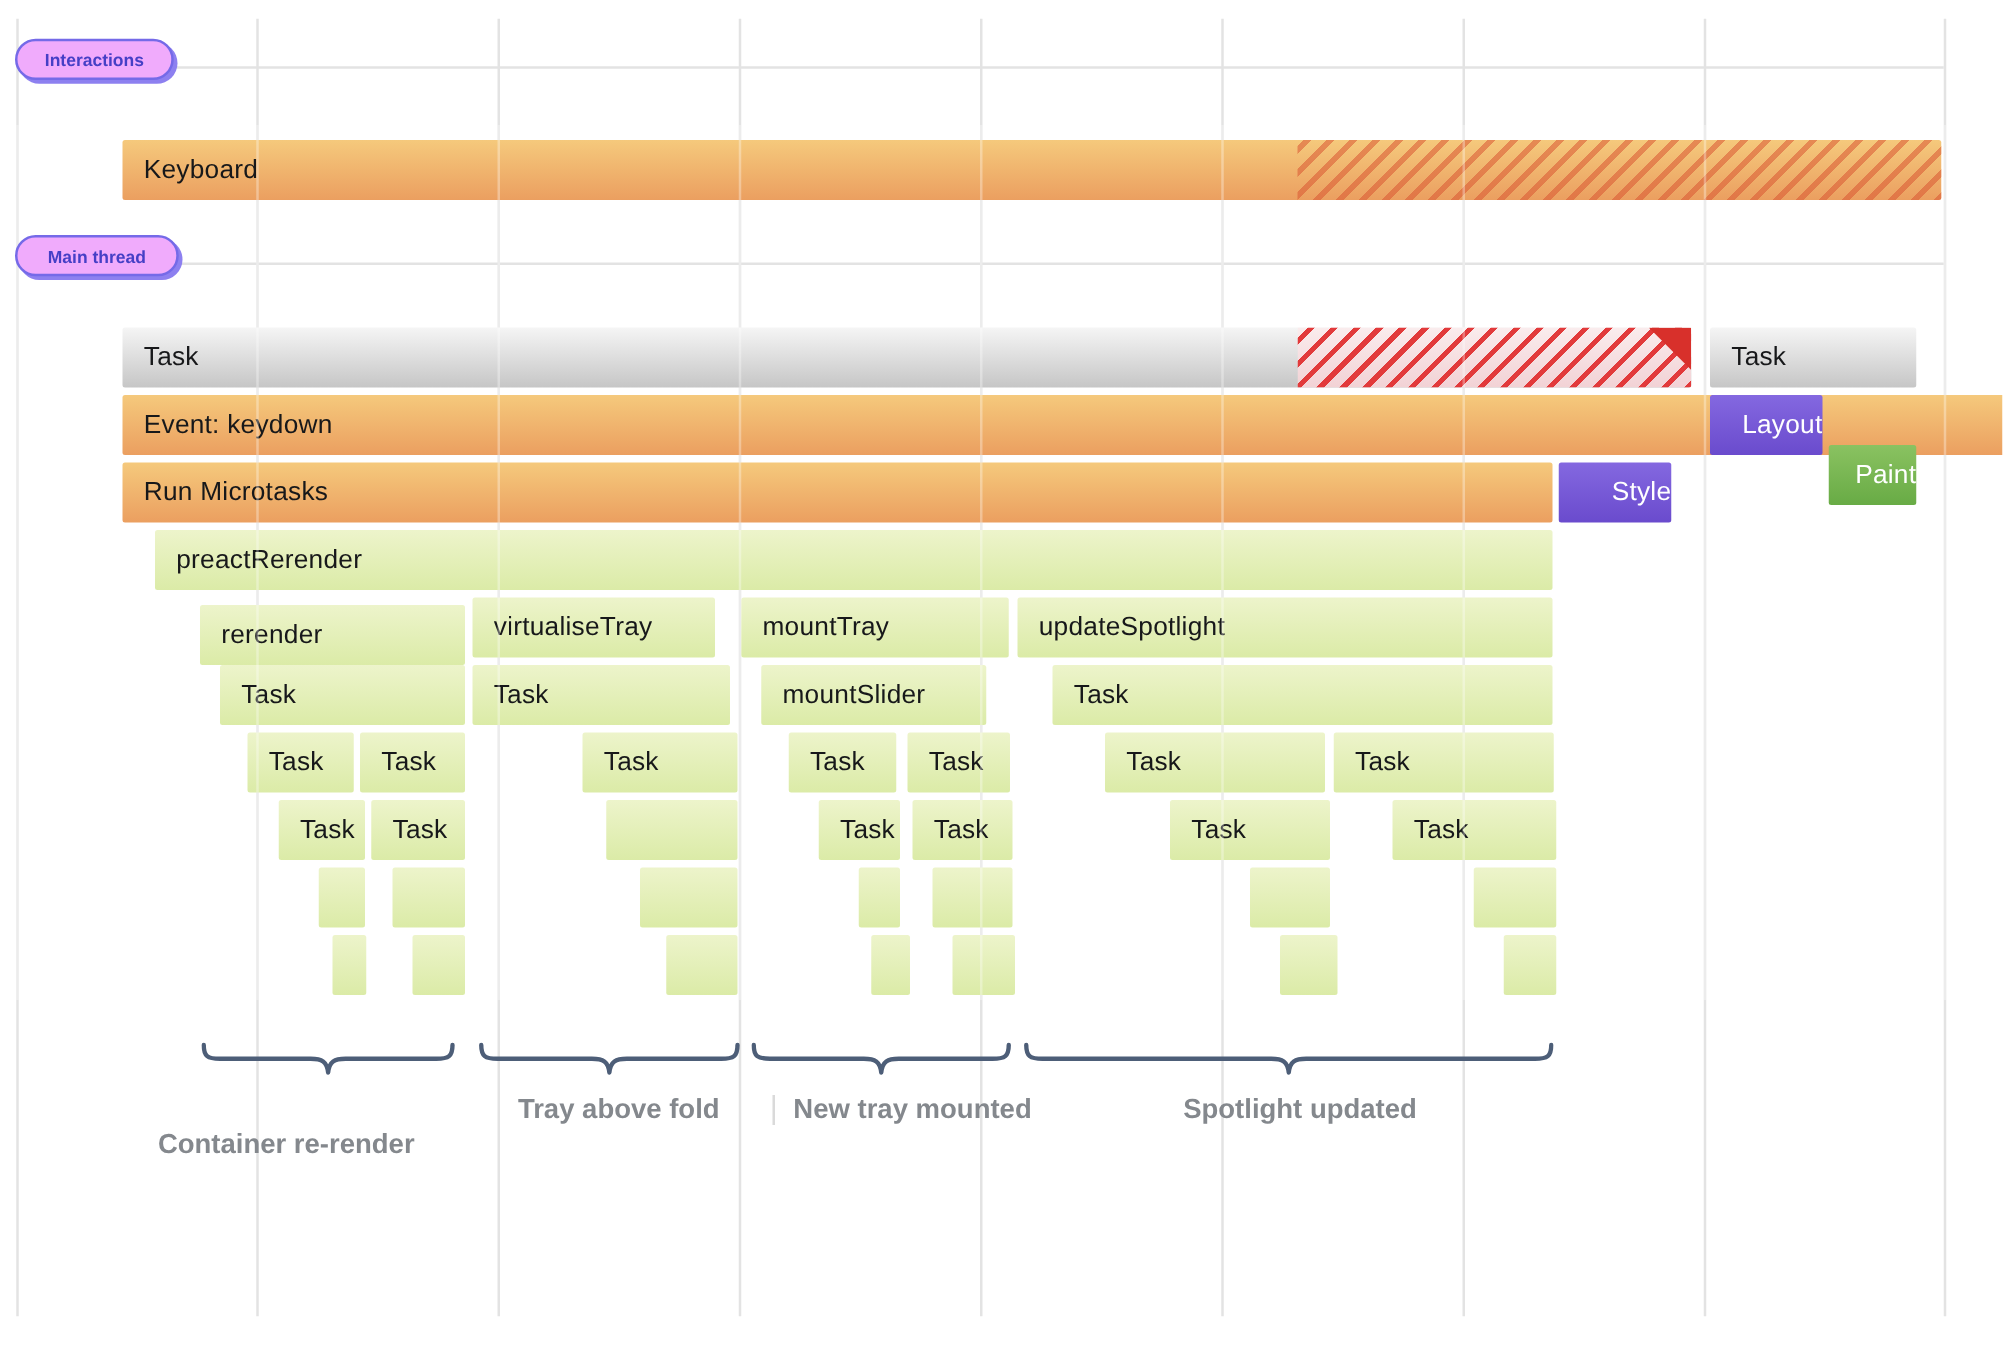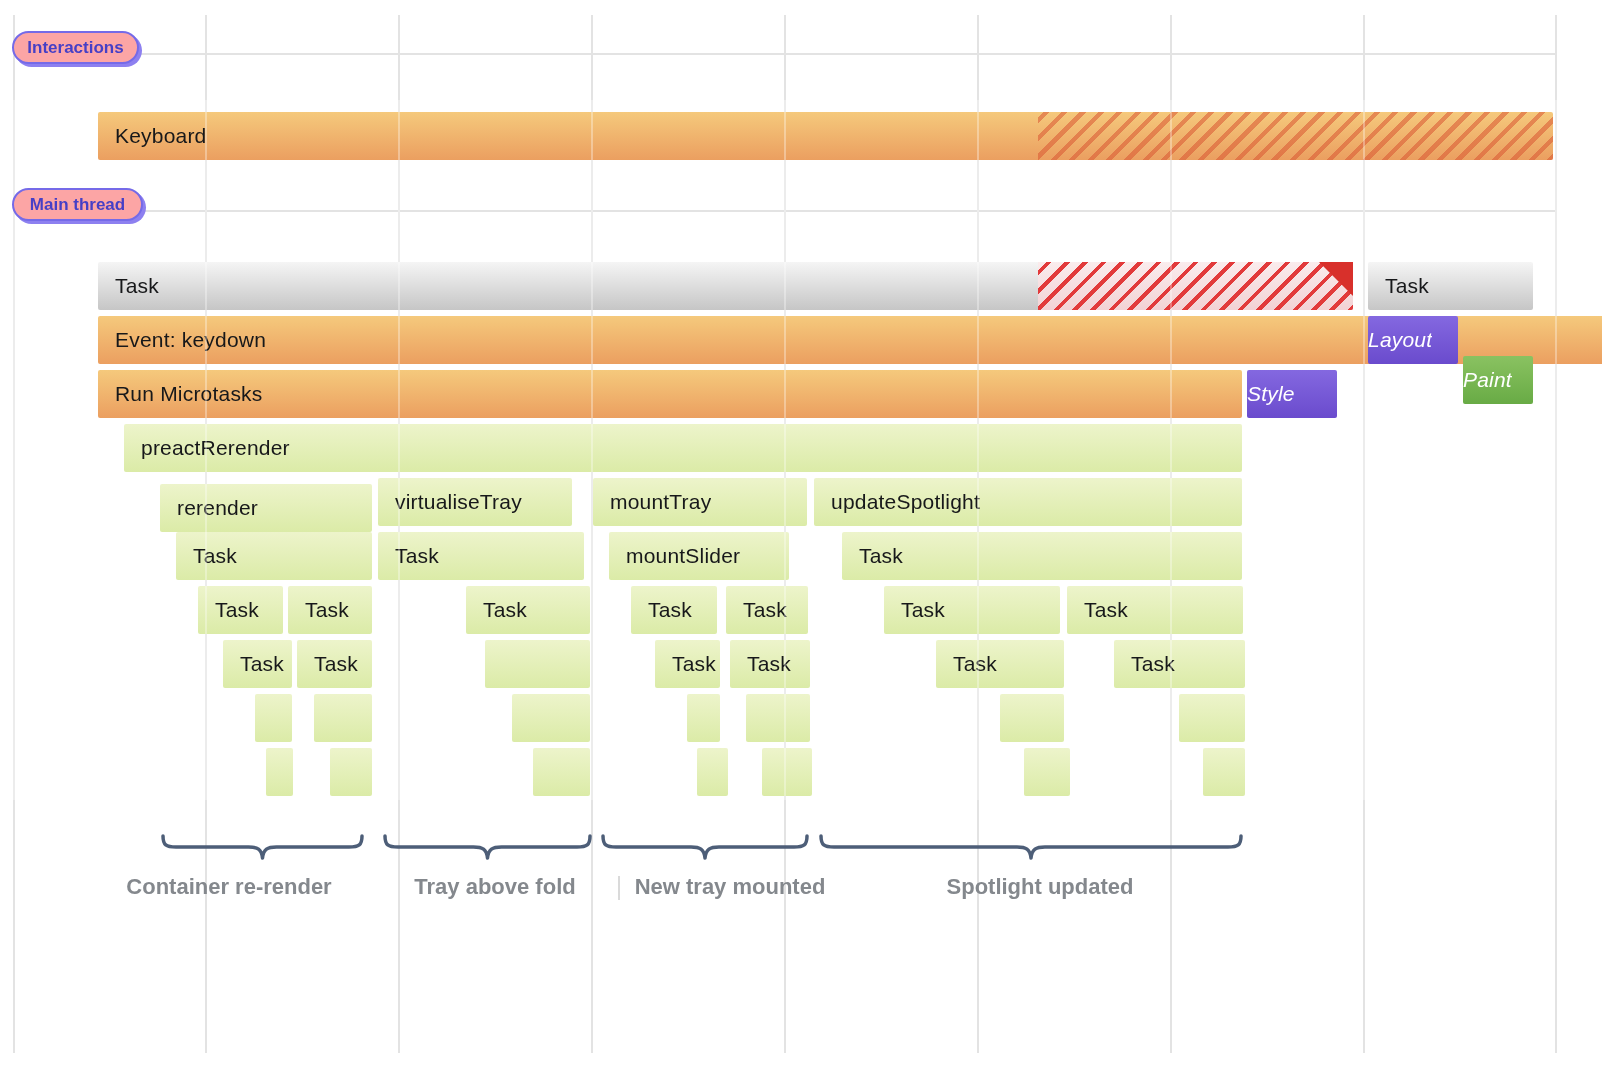--- a/index.html
+++ b/index.html
@@ -6,30 +6,30 @@
   .stage{position:relative;width:1602px;height:1076px;background:#fff;overflow:hidden;
          font-family:"Liberation Sans",sans-serif;}
   
   .gv{position:absolute;top:15px;width:2px;height:1038px;background:#e3e3e3;z-index:0;}
   .gh{position:absolute;left:13px;width:1542px;height:2px;background:#e3e3e3;z-index:0;}
   .gvo{position:absolute;top:100px;width:2px;height:700px;background:rgba(255,255,255,.33);
        z-index:4;pointer-events:none;}
   .tick{position:absolute;width:2px;height:24px;background:#dadada;z-index:1;}
   
   .pill{position:absolute;display:flex;align-items:center;justify-content:center;
-        background:#fca5a5;border:2px solid #756ae8;border-radius:99px;
-        box-shadow:3px 3px 0 0 #8d80f0;color:#463fc6;font-size:17px;font-weight:bold;
+        background:#f0abfc;border:2px solid #756ae8;border-radius:99px;
+        box-shadow:3px 3px 0 0 #8d80f0;color:#463fc6;font-size:14px;font-weight:bold;
         z-index:6;box-sizing:border-box;}
   .pill-interactions{left:12px;top:31px;width:127px;height:33px;}
   .pill-main{left:12px;top:188px;width:131px;height:33px;}
   
   .bar{position:absolute;height:48px;box-sizing:border-box;display:flex;align-items:center;
        padding-left:17px;font-size:21px;color:#17181a;border-radius:2px;z-index:2;
        letter-spacing:.2px;}
-  .bar.centered{justify-content:flex-start;padding-left:0;font-style:italic;}
+  .bar.centered{justify-content:flex-end;padding-left:0;}
   .bar .lbl{position:relative;z-index:3;white-space:nowrap;overflow:hidden;}
   .s-orange{background:linear-gradient(#f5c97c,#eb9f60);}
   .s-gray{background:linear-gradient(#f5f5f5,#c6c6c6);}
   .s-green{background:linear-gradient(#edf4cb,#dbeba7);}
   .s-purple{background:linear-gradient(#8468e0,#6a4bcd);color:#fff;}
   .s-paint{background:linear-gradient(#8ac261,#68ab45);color:#fff;margin-top:40px;}
   .hatch{position:absolute;top:0;right:0;bottom:0;z-index:1;border-radius:0 2px 2px 0;}
   .h-orange{background:repeating-linear-gradient(-45deg,rgba(217,86,50,.55) 0 4.5px,rgba(217,86,50,0) 4.5px 13px);}
   .h-red{background:repeating-linear-gradient(-45deg,#e23a3b 0 4px,rgba(0,0,0,0) 4px 13px),
          linear-gradient(#faeced,#f2d2d5);}
@@ -174,21 +174,21 @@
     <div class="gvo" style="left: 398px;"></div>
     <div class="gvo" style="left: 591px;"></div>
     <div class="gvo" style="left: 784px;"></div>
     <div class="gvo" style="left: 977px;"></div>
     <div class="gvo" style="left: 1170px;"></div>
     <div class="gvo" style="left: 1363px;"></div>
     <div class="gvo" style="left: 1555px;"></div>
     <svg width="203" height="30" viewBox="0 0 203 30" class="brace" style="left: 161px;">
       <path d="M 2 3 C 2 12 5 14 15 14 L 87.5 14 C 96.5 14 100.5 16 101.5 25 C 102.5 16 106.5 14 115.5 14 L 188 14 C 198 14 201 12 201 3" fill="none" stroke="#4d5e78" stroke-width="3.5" stroke-linecap="round" stroke-linejoin="round"></path>
     </svg>
-    <div class="caption" style="left: 229px;">Container re-render</div>
+    <div class="caption" style="left: 229px; margin-top: 28px;">Container re-render</div>
     <svg width="209" height="30" viewBox="0 0 209 30" class="brace" style="left: 383px;">
       <path d="M 2 3 C 2 12 5 14 15 14 L 90.5 14 C 99.5 14 103.5 16 104.5 25 C 105.5 16 109.5 14 118.5 14 L 194 14 C 204 14 207 12 207 3" fill="none" stroke="#4d5e78" stroke-width="3.5" stroke-linecap="round" stroke-linejoin="round"></path>
     </svg>
     <div class="caption" style="left: 495px;">Tray above fold</div>
     <svg width="208" height="30" viewBox="0 0 208 30" class="brace" style="left: 601px;">
       <path d="M 2 3 C 2 12 5 14 15 14 L 90 14 C 99 14 103 16 104 25 C 105 16 109 14 118 14 L 193 14 C 203 14 206 12 206 3" fill="none" stroke="#4d5e78" stroke-width="3.5" stroke-linecap="round" stroke-linejoin="round"></path>
     </svg>
     <div class="caption" style="left: 730px;">New tray mounted</div>
     <svg width="424" height="30" viewBox="0 0 424 30" class="brace" style="left: 819px;">
       <path d="M 2 3 C 2 12 5 14 15 14 L 198 14 C 207 14 211 16 212 25 C 213 16 217 14 226 14 L 409 14 C 419 14 422 12 422 3" fill="none" stroke="#4d5e78" stroke-width="3.5" stroke-linecap="round" stroke-linejoin="round"></path>

